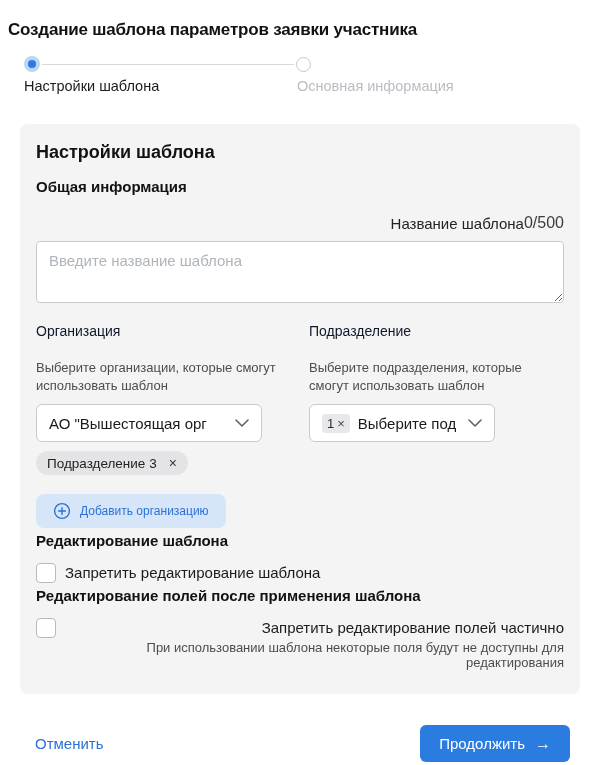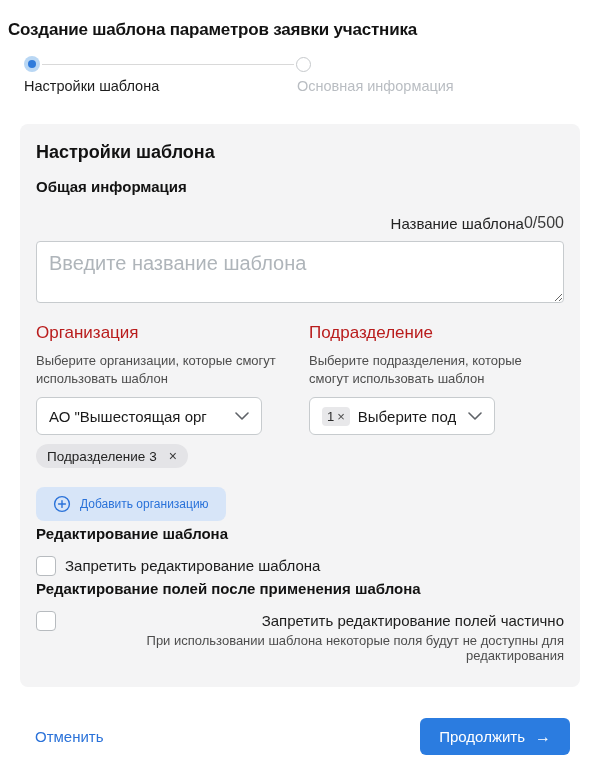--- a/index.html
+++ b/index.html
@@ -57,32 +57,32 @@
     margin-bottom: 9px;
   }
   .field-label { font-size: 15px; color: #232323; }
   .char-counter { font-size: 16px; color: #3c3c3c; }
 
   textarea.name-input {
     width: 100%; height: 62px;
     border: 1px solid #c7cbce; border-radius: 4px;
     background: #ffffff;
     font-family: "Liberation Sans", "DejaVu Sans", sans-serif;
-    font-size: 20px; color: #1f1f1f;
+    font-size: 15px; color: #1f1f1f;
     padding: 10px 12px;
     resize: both;
     outline: none;
   }
   textarea.name-input::placeholder { color: #afb5ba; }
 
   .columns {
     margin-top: 16px;
     display: grid; grid-template-columns: 1fr 1fr; column-gap: 18px;
   }
-  .col-label { font-size: 17px; font-weight: 500; color: #b91c1c; margin-bottom: 9px; }
+  .col-label { font-size: 14px; font-weight: 500; color: #0f172a; margin-bottom: 20px; }
   .col-help { font-size: 13px; line-height: 1.35; color: #4d4d4d; margin-bottom: 10px; max-width: 248px; }
 
   .select {
     height: 38px; background: #ffffff;
     border: 1px solid #c7cbce; border-radius: 6px;
     display: flex; align-items: center;
     padding: 0 12px; cursor: pointer;
   }
   .select-org { width: 226px; }
   .select-dept { width: 186px; }

